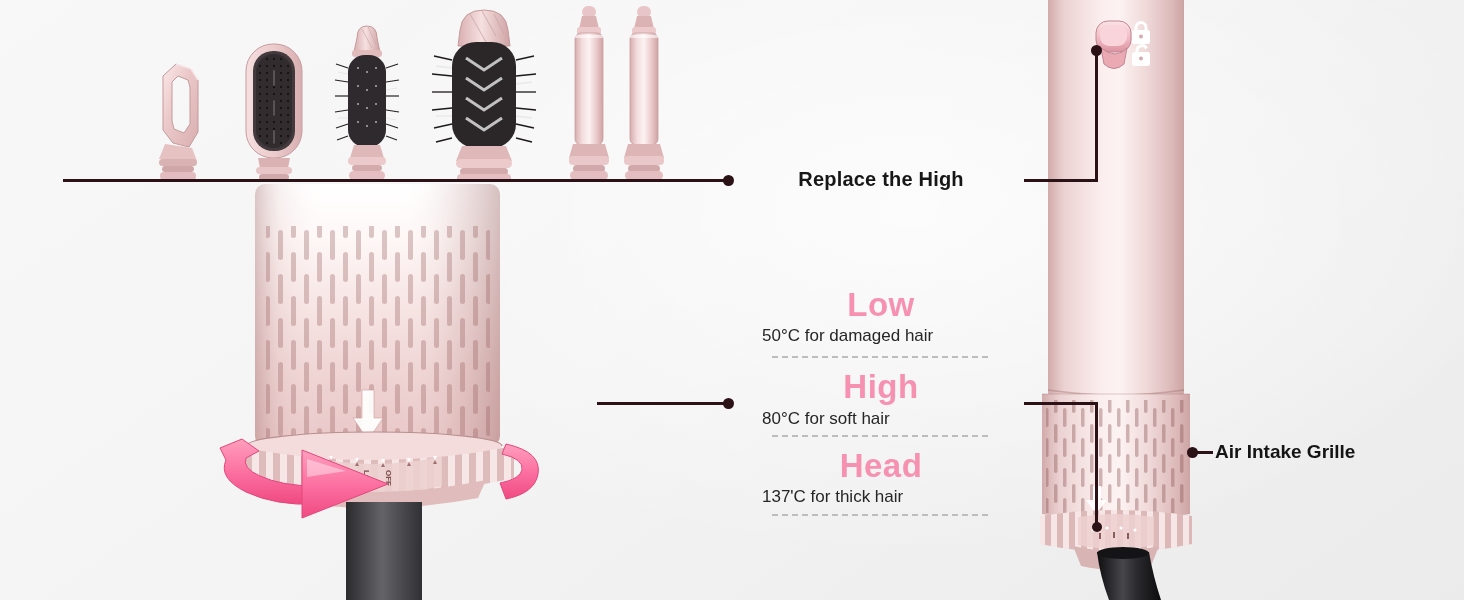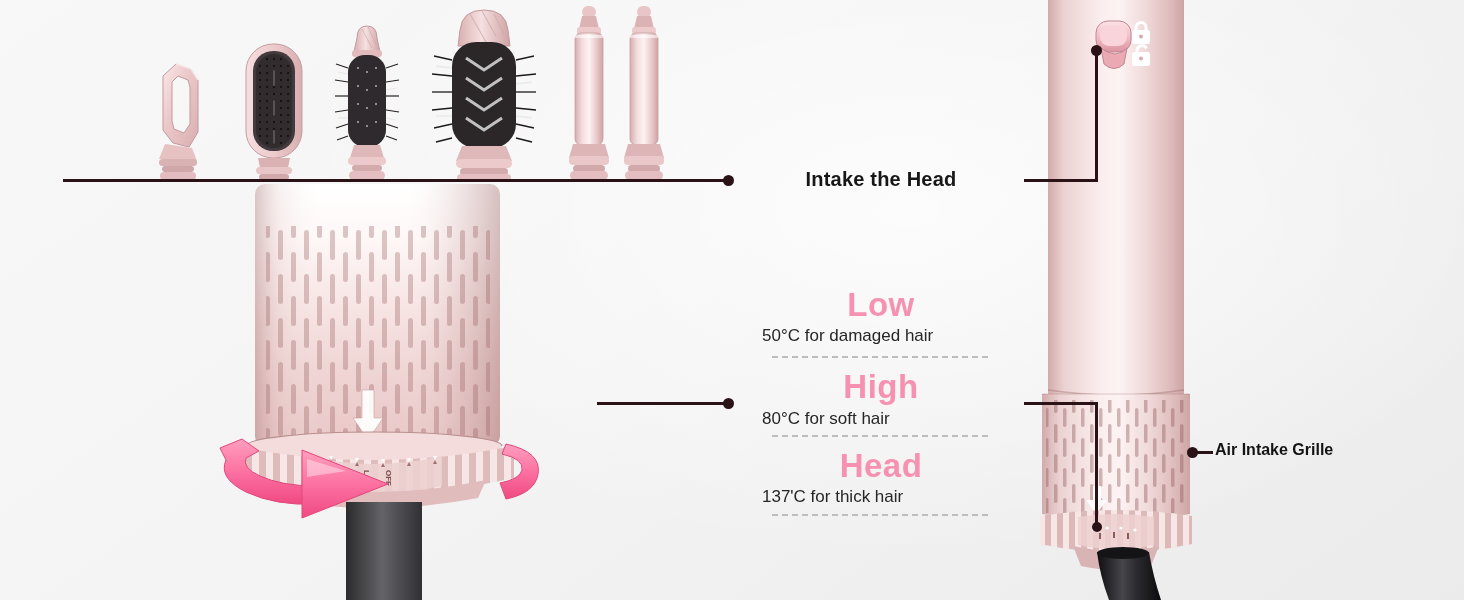--- a/index.html
+++ b/index.html
@@ -23,21 +23,21 @@
   }
   .heat-desc{
     position:absolute;left:762px;width:238px;text-align:left;
     font-size:17px;line-height:21px;color:#262626;font-weight:500;
   }
   .heat-sep{
     position:absolute;left:772px;width:216px;height:0;
     border-top:2px dashed #bdbdbd;
   }
   #air-label{
-    position:absolute;left:1215px;top:441px;font-size:16px;font-weight:700;color:#141414;
+    position:absolute;left:1215px;top:441px;font-size:19px;font-weight:700;color:#141414;
   }
   svg{position:absolute;display:block;}
 </style>
 </head>
 <body>
 
 <svg style="left:196px;top:180px;" width="356" height="420" viewBox="0 0 356 420">
   <defs>
     <linearGradient id="dl-body" x1="0" y1="0" x2="0" y2="1">
       <stop offset="0" stop-color="#ffffff"></stop>
@@ -368,21 +368,21 @@
 <div class="dot" style="left:723px;top:398px;"></div>
 
 <div class="line" style="left:1024px;top:402px;width:74px;height:3px;"></div>
 <div class="line" style="left:1095px;top:402px;width:3px;height:126px;"></div>
 <div class="dot sm" style="left:1092px;top:522px;"></div>
 
 <div class="dot" style="left:1187px;top:447px;"></div>
 <div class="line" style="left:1197px;top:451px;width:16px;height:3px;"></div>
 
 <div class="callout-title" id="replace-label" style="left:756px;top:168px;width:250px;">
-  <span>Intake the Head</span>
+  <span>Replace the High</span>
 </div>
 
 <div class="heat-name" style="top:287px;">Low</div>
 <div class="heat-desc" style="top:325px;">50°C for damaged hair</div>
 <div class="heat-sep" style="top:356px;"></div>
 
 <div class="heat-name" style="top:369px;">High</div>
 <div class="heat-desc" style="top:408px;">80°C for soft hair</div>
 <div class="heat-sep" style="top:435px;"></div>
 

